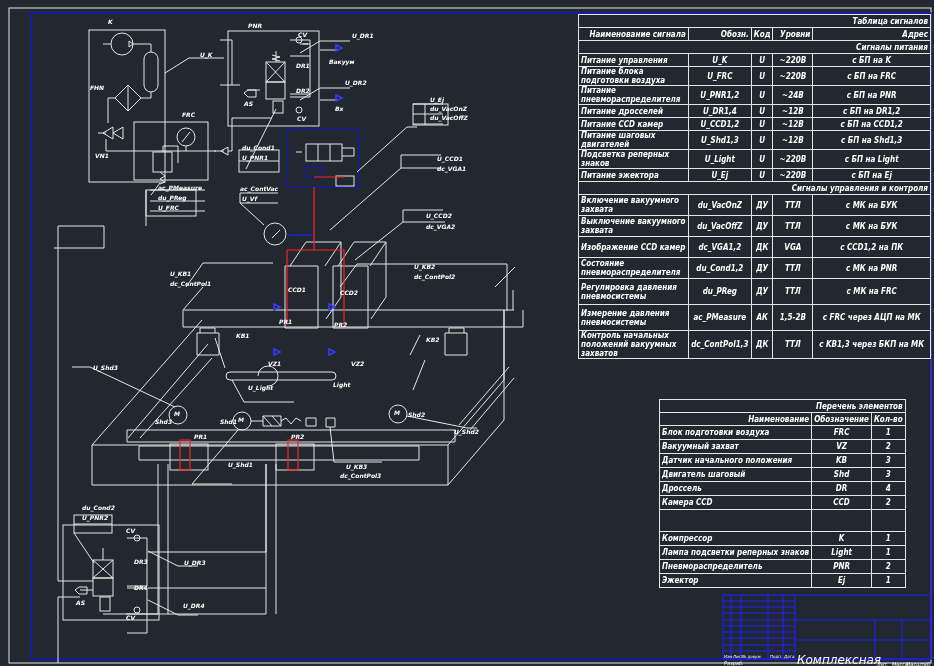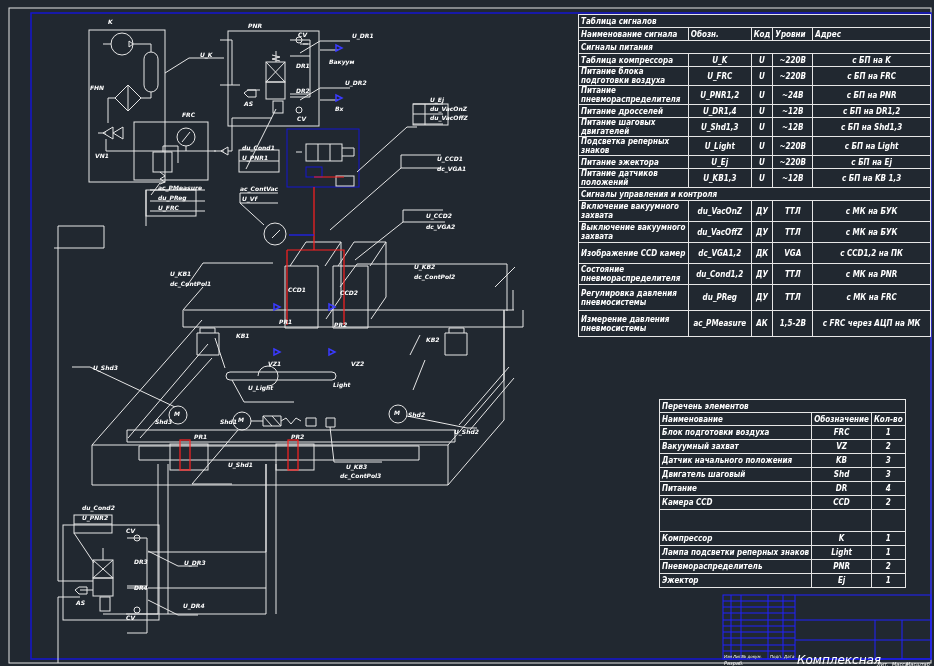--- a/index.html
+++ b/index.html
@@ -1,21 +1,21 @@
 <!DOCTYPE html>
 <html><head>
 <meta charset="utf-8">
 <style>
   html,body{margin:0;padding:0;background:#212830;}
   body{width:934px;height:666px;position:relative;overflow:hidden;font-family:"DejaVu Sans",sans-serif;color:#fff;}
   #canvas{position:absolute;left:0;top:0;}
   .tbl{position:absolute;border-collapse:collapse;font-family:"DejaVu Sans Condensed","DejaVu Sans",sans-serif;font-style:italic;font-weight:bold;color:#fff;}
   .tbl td{border:1px solid #e6e6e6;padding:0 2px;white-space:nowrap;overflow:hidden;font-size:8px;line-height:9px;}
   .tbl td.c{text-align:center;}
-  .tbl td.hdr{text-align:left;margin-left:48px;}
+  .tbl td.hdr{text-align:right;margin-left:48px;}
   #sig-table{left:578px;top:14px;width:353px;}
   #el-table{left:659px;top:399px;width:232px;}
   .lbl{position:absolute;font-size:6px;font-style:italic;font-weight:bold;color:#fff;white-space:nowrap;font-family:"DejaVu Sans",sans-serif;}
   .stamp{position:absolute;font-family:"DejaVu Sans",sans-serif;font-style:italic;color:#fff;white-space:nowrap;margin-top:40px;}
 </style>
 </head>
 <body>
 
 <svg id="canvas" width="934" height="666" viewBox="0 0 934 666">
 
@@ -243,21 +243,21 @@
     <td class="hdr">Код</td>
     <td class="hdr">Уровни</td>
     <td class="hdr">Адрес</td>
   </tr>
   </tbody>
     <tbody id="sig-body">
       <tr style="height: 13px;">
         <td colspan="5" class="hdr">Сигналы питания</td>
       </tr>
       <tr style="height: 13px;">
-        <td style="white-space: normal;">Таблица компрессора</td>
+        <td style="white-space: normal;">Питание управления</td>
         <td class="c">U_K</td>
         <td class="c">U</td>
         <td class="c">~220В</td>
         <td class="c" style="white-space: normal;">с БП на K</td>
       </tr>
       <tr style="height: 18px;">
         <td style="white-space: normal;">Питание блока подготовки воздуха</td>
         <td class="c">U_FRC</td>
         <td class="c">U</td>
         <td class="c">~220В</td>
@@ -271,46 +271,46 @@
         <td class="c" style="white-space: normal;">с БП на PNR</td>
       </tr>
       <tr style="height: 13px; padding-left: 9px;">
         <td style="white-space: normal;">Питание дросселей</td>
         <td class="c">U_DR1,4</td>
         <td class="c">U</td>
         <td class="c">~12В</td>
         <td class="c" style="white-space: normal;">с БП на DR1,2</td>
       </tr>
       <tr style="height: 13px;">
+        <td style="white-space: normal;">Питание CCD камер</td>
+        <td class="c">U_CCD1,2</td>
+        <td class="c">U</td>
+        <td class="c">~12В</td>
+        <td class="c" style="white-space: normal;">с БП на CCD1,2</td>
+      </tr>
+      <tr style="height: 13px;">
         <td style="white-space: normal;">Питание шаговых двигателей</td>
         <td class="c">U_Shd1,3</td>
         <td class="c">U</td>
         <td class="c">~12В</td>
         <td class="c" style="white-space: normal;">с БП на Shd1,3</td>
       </tr>
       <tr style="height: 13px;">
         <td style="white-space: normal;">Подсветка реперных знаков</td>
         <td class="c">U_Light</td>
         <td class="c">U</td>
         <td class="c">~220В</td>
         <td class="c" style="white-space: normal;">с БП на Light</td>
       </tr>
       <tr style="height: 13px;">
         <td style="white-space: normal;">Питание эжектора</td>
         <td class="c">U_Ej</td>
         <td class="c">U</td>
         <td class="c">~220В</td>
         <td class="c" style="white-space: normal;">с БП на Ej</td>
-      </tr>
-      <tr style="height: 13px;">
-        <td style="white-space: normal;">Питание датчиков положений</td>
-        <td class="c">U_KB1,3</td>
-        <td class="c">U</td>
-        <td class="c">~12В</td>
-        <td class="c" style="white-space: normal;">с БП на KB 1,3</td>
       </tr>
       <tr style="height: 13px;">
         <td colspan="5" class="hdr">Сигналы управления и контроля</td>
       </tr>
       <tr style="height: 21px; padding-left: 40px;">
         <td style="white-space: normal;">Включение вакуумного захвата</td>
         <td class="c">du_VacOnZ</td>
         <td class="c">ДУ</td>
         <td class="c">ТТЛ</td>
         <td class="c" style="white-space: normal;">с МК на БУК</td>
@@ -342,20 +342,27 @@
         <td class="c">ДУ</td>
         <td class="c">ТТЛ</td>
         <td class="c" style="white-space: normal;">с МК на FRC</td>
       </tr>
       <tr style="height: 26px;">
         <td style="white-space: normal;">Измерение давления пневмосистемы</td>
         <td class="c">ac_PMeasure</td>
         <td class="c">АК</td>
         <td class="c">1,5-2В</td>
         <td class="c" style="white-space: normal;">с FRC через АЦП на МК</td>
+      </tr>
+      <tr style="height: 26px;">
+        <td style="white-space: normal;">Контроль начальных положений вакуумных захватов</td>
+        <td class="c">dc_ContPol1,3</td>
+        <td class="c">ДК</td>
+        <td class="c">ТТЛ</td>
+        <td class="c" style="white-space: normal;">с KB1,3 через БКП на МК</td>
       </tr>
     </tbody>
 </table>
 
 <table class="tbl" id="el-table">
   <colgroup>
       <col style="width:160px">
       <col style="width:64px">
       <col style="width:48px">
     </colgroup>
@@ -384,21 +391,21 @@
         <td>Датчик начального положения</td>
         <td class="c">KB</td>
         <td class="c">3</td>
       </tr>
       <tr style="height: 14px;">
         <td>Двигатель шаговый</td>
         <td class="c">Shd</td>
         <td class="c">3</td>
       </tr>
       <tr style="height: 14px;">
-        <td>Питание</td>
+        <td>Дроссель</td>
         <td class="c">DR</td>
         <td class="c">4</td>
       </tr>
       <tr style="height: 14px;">
         <td>Камера CCD</td>
         <td class="c">CCD</td>
         <td class="c">2</td>
       </tr>
       <tr style="height: 22px;">
         <td></td>

